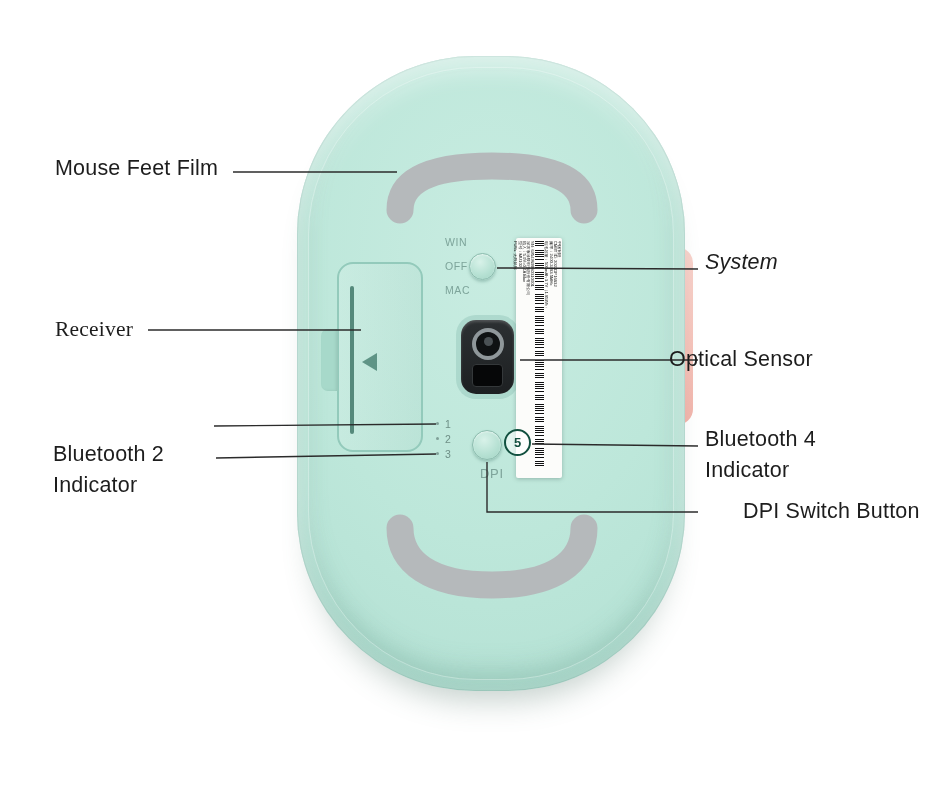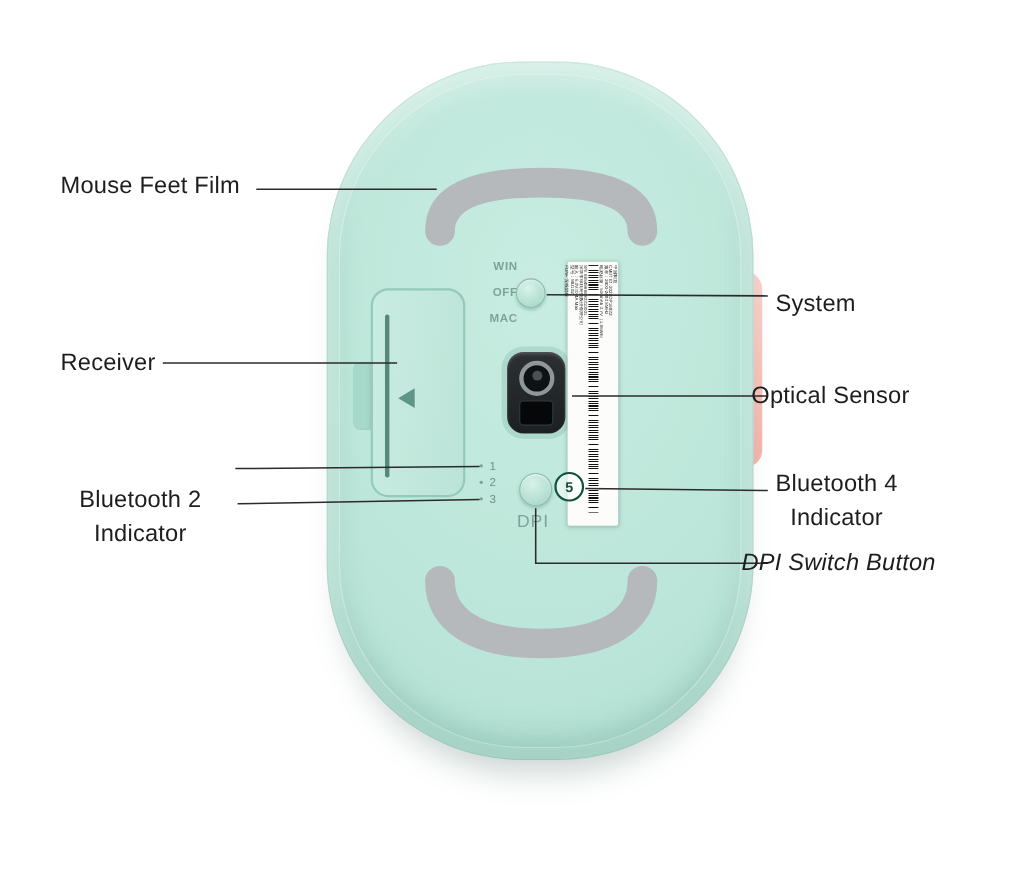--- a/index.html
+++ b/index.html
@@ -1,29 +1,29 @@
 <!DOCTYPE html>
 <html><head>
 <meta charset="utf-8">
 <style>
   * { margin:0; padding:0; box-sizing:border-box; }
   body { background:#fff; font-family:"Liberation Sans", sans-serif; }
   .canvas { position:relative; width:930px; height:797px; background:#ffffff; overflow:hidden; }
 
   
   .lbl { position:absolute; color:#1d1d1d; font-size:21.5px; font-weight:500;
-         line-height:31px; letter-spacing:0.2px; white-space:nowrap; z-index:30;text-align:center; }
+         line-height:31px; letter-spacing:0.2px; white-space:nowrap; z-index:30; }
   .lbl-mouse-feet { left:55px; top:153px; }
-  .lbl-receiver   { left:55px; top:314px; }
+  .lbl-receiver   { left:55px; top:314px;font-family:Liberation Serif, serif; }
   .lbl-24g        { left:55px; top:407px; }
-  .lbl-bt2        { left:72px; top:439px; }
-  .lbl-system     { left:705px; top:261px; }
-  .lbl-optical    { left:683px; top:344px; }
+  .lbl-bt2        { left:53px; top:439px; }
+  .lbl-system     { left:705px; top:247px;font-style:italic; }
+  .lbl-optical    { left:669px; top:344px; }
   .lbl-bt1        { left:705px; top:424px; }
-  .lbl-dpi        { left:674px; top:496px;font-style:italic; }
+  .lbl-dpi        { left:743px; top:496px; }
 
   
   .pink-accent { position:absolute; left:636px; top:247px; width:57px; height:178px;
                  background:linear-gradient(180deg,#f8d3cc 0%,#f6c3ba 55%,#f2b4ab 100%);
                  border-radius:0 16px 16px 0; z-index:1; }
 
   
   .mouse { position:absolute; left:297px; top:56px; width:388px; height:635px;
            border-radius:178px; z-index:2;
            background:radial-gradient(120% 105% at 50% 32%, #c8ece1 0%, #bde7da 42%, #b4e1d4 72%, #a8dacb 100%);
@@ -50,21 +50,21 @@
   .receiver-arrow { position:absolute; left:23px; top:89px; width:0; height:0;
                     border-top:9px solid transparent; border-bottom:9px solid transparent;
                     border-right:15px solid #5f9486; }
   .latch-tab { position:absolute; left:321px; top:329px; width:17px; height:62px; z-index:4;
                background:#a7d9ca; border-radius:7px 0 0 7px;
                box-shadow: inset -2px 0 3px rgba(60,100,90,0.15); }
 
   
   .switch-labels { position:absolute; left:445px; top:230px; z-index:5;
                    font-size:10.5px; line-height:24px; letter-spacing:0.6px;
-                   color:#7da49a; font-weight:700;text-align:right; }
+                   color:#7da49a; font-weight:400; }
   .round-btn { position:absolute; border-radius:50%; z-index:5;
                background:radial-gradient(circle at 40% 32%, #d8f2e9 0%, #b6e1d3 58%, #a2d3c4 100%);
                border:1.5px solid #8cbcae;
                box-shadow: 0 2px 3px rgba(90,140,128,0.4), inset 0 1px 2px rgba(255,255,255,0.65); }
   .switch-btn { left:469px; top:253px; width:27px; height:27px; }
 
   
   .sensor { position:absolute; left:461px; top:320px; width:53px; height:74px; z-index:5;
             background:linear-gradient(180deg,#2c3032,#1d2022); border-radius:15px;
             box-shadow: 0 0 0 5px rgba(150,200,187,0.5), inset 0 2px 3px rgba(255,255,255,0.18); }
@@ -76,22 +76,22 @@
                    background:#060708; border-radius:4px; border:1px solid #34383a; }
 
   
   .indicators { position:absolute; left:436px; top:416px; z-index:5; }
   .ind-row { display:flex; align-items:center; height:15px; }
   .ind-dot { width:3px; height:3px; border-radius:50%; background:#7fa098; margin-right:6px; }
   .ind-num { font-size:10.5px; color:#6e8f86; font-weight:500; }
 
   
   .dpi-btn { left:472px; top:430px; width:30px; height:30px; }
-  .dpi-text { position:absolute; left:470px; top:466px; width:34px; text-align:left;
-              font-size:16px; letter-spacing:0.8px; color:#7da49a; font-weight:500; z-index:5; }
+  .dpi-text { position:absolute; left:470px; top:466px; width:34px; text-align:right;
+              font-size:13px; letter-spacing:0.8px; color:#7da49a; font-weight:500; z-index:5; }
 
   
   .rohs { position:absolute; left:504px; top:429px; width:27px; height:27px; border-radius:50%;
           border:2.5px solid #12503f; display:flex; align-items:center; justify-content:center;
           z-index:7; background:rgba(255,255,255,0.55); }
   .rohs span { font-size:13px; font-weight:700; color:#12503f; line-height:1; }
 
   
   .sticker { position:absolute; left:516px; top:238px; width:46px; height:240px; z-index:6;
              background:#fcfcfa; box-shadow:0 1px 4px rgba(60,90,80,0.35); border-radius:2px; }

